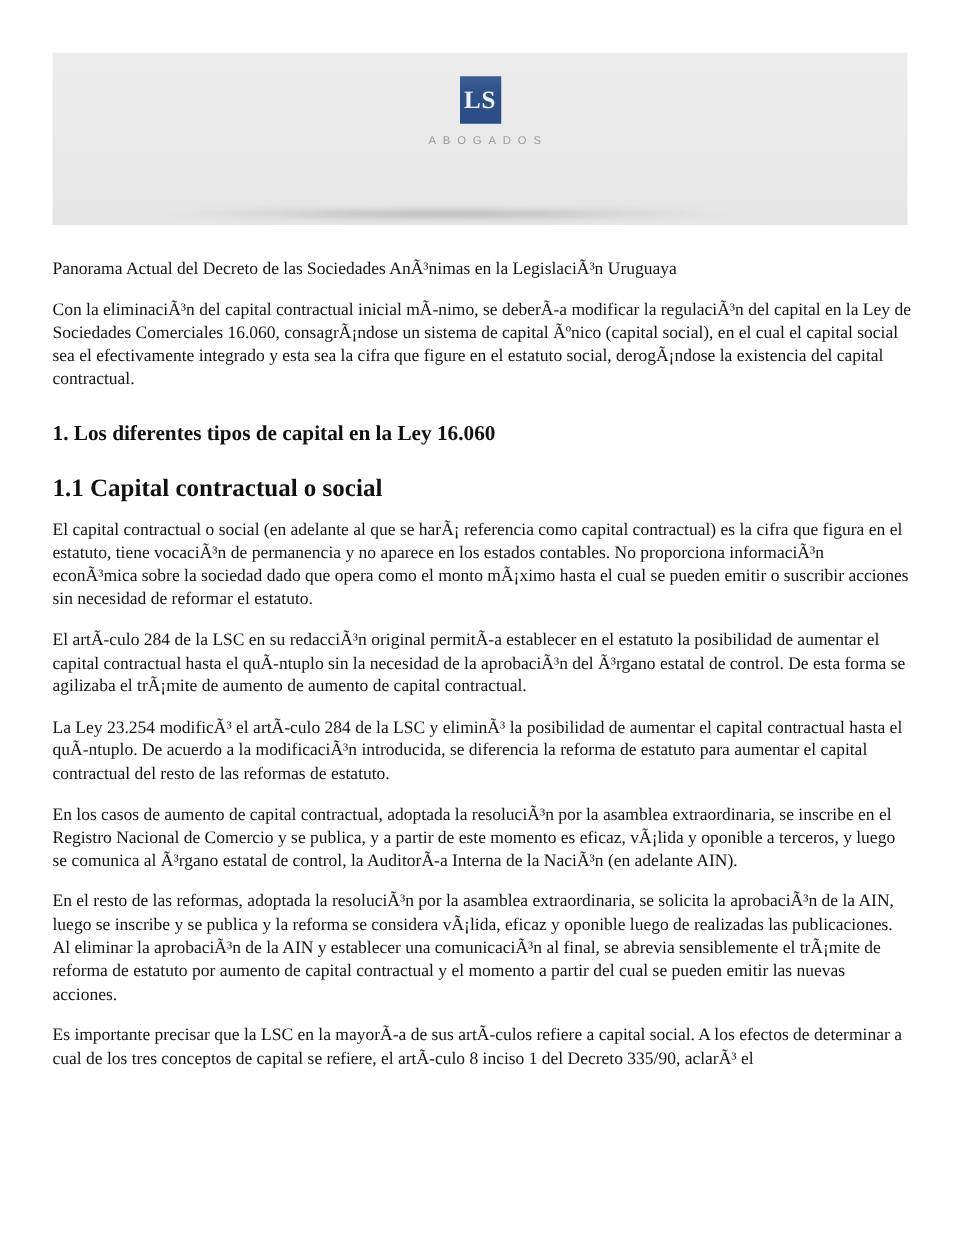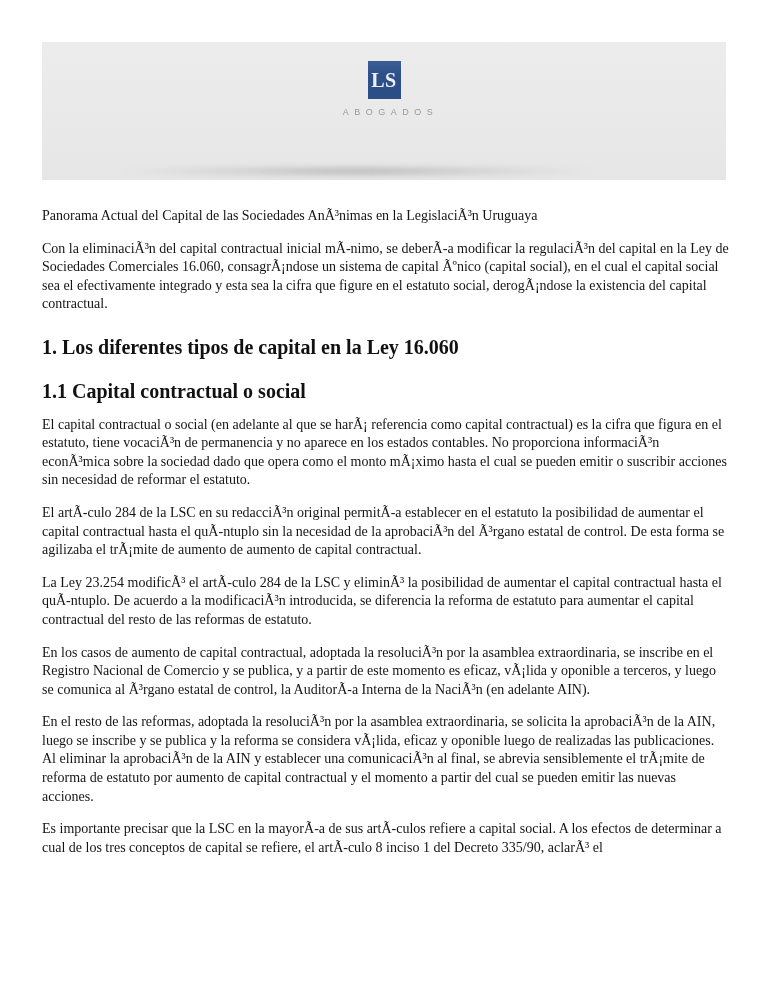--- a/index.html
+++ b/index.html
@@ -79,21 +79,21 @@
   }
   .doc p {
     margin: 0 0 14px 0;
     font-size: 14px;
     line-height: 18.6px;
   }
   .doc .title-line {
     margin-top: 27px;
   }
   .doc h1 {
-    font-size: 20px;
+    font-size: 17px;
     line-height: 22px;
     margin: 22px 0 17px 0;
     font-weight: bold;
     color: #111111;
   }
   .doc h2 {
     font-size: 20px;
     line-height: 18.6px;
     margin: 24px 0 15px 0;
     font-weight: bold;
@@ -105,21 +105,21 @@
 
 <div class="header-band">
   <div class="logo-square">
     <span class="logo-monogram">LS</span>
   </div>
   <div class="firm-subtitle">ABOGADOS</div>
   <div class="header-shadow"></div>
 </div>
 
 <div class="doc">
-  <p class="title-line">Panorama Actual del Capital de las Sociedades AnÃ³nimas en la LegislaciÃ³n Uruguaya</p>
+  <p class="title-line">Panorama Actual del Decreto de las Sociedades AnÃ³nimas en la LegislaciÃ³n Uruguaya</p>
 
   <p>Con la eliminaciÃ³n del capital contractual inicial mÃ-nimo, se deberÃ-a modificar la regulaciÃ³n del capital en la Ley de Sociedades Comerciales 16.060, consagrÃ¡ndose un sistema de capital Ãºnico (capital social), en el cual el capital social sea el efectivamente integrado y esta sea la cifra que figure en el estatuto social, derogÃ¡ndose la existencia del capital contractual.</p>
 
   <h1>1. Los diferentes tipos de capital en la Ley 16.060</h1>
 
 
   <h2>1.1 Capital contractual o social</h2>
 
   <p>El capital contractual o social (en adelante al que se harÃ¡ referencia como capital contractual) es la cifra que figura en el estatuto, tiene vocaciÃ³n de permanencia y no aparece en los estados contables. No proporciona informaciÃ³n econÃ³mica sobre la sociedad dado que opera como el monto mÃ¡ximo hasta el cual se pueden emitir o suscribir acciones sin necesidad de reformar el estatuto.</p>
 

